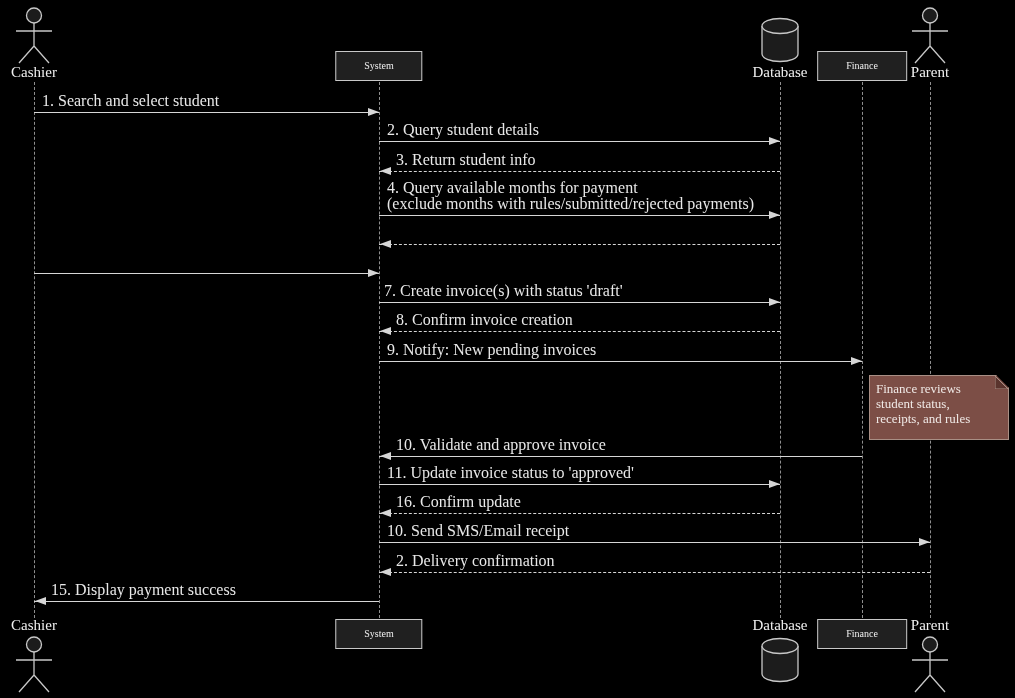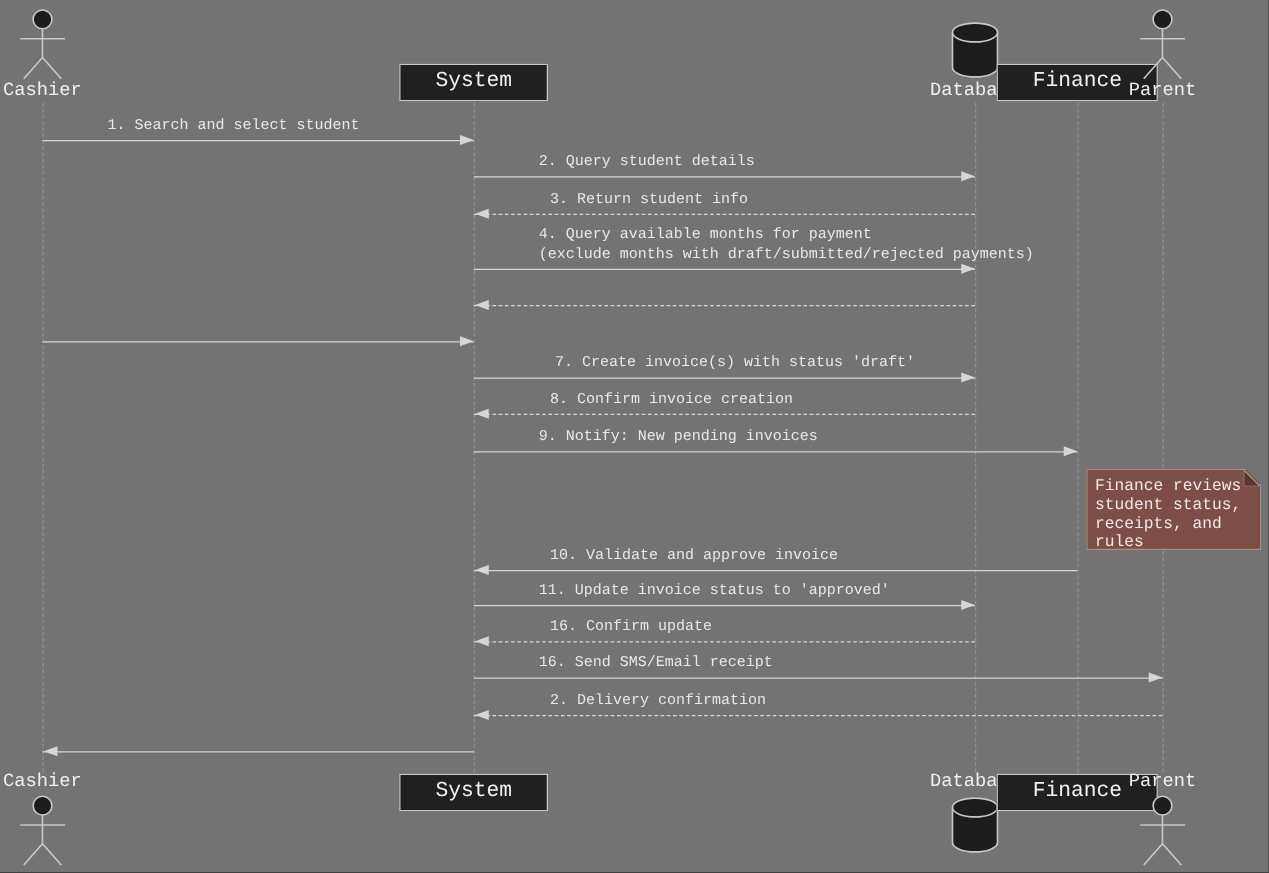--- a/index.html
+++ b/index.html
@@ -1,35 +1,35 @@
 <!DOCTYPE html>
 <html><head>
 <meta charset="utf-8">
 <style>
   html,body { margin:0; padding:0; background:#1c1c1c; }
   #stage {
     position:relative; width:1015px; height:698px; overflow:hidden;
-    background:#737373; font-family:Liberation Mono, monospace;
+    background:#000000; font-family:Liberation Serif, serif;
     color:#e6e6e6; -webkit-font-smoothing:antialiased;
   }
   .lifeline { position:absolute; width:0; border-left:1px dashed #8f8f8f; }
   .pbox {
     position:absolute; transform:translateX(-50%);
     background:#202020; border:1px solid #c8c8c8;
     height:28px; line-height:28px; padding:0 28px;
-    font-size:17px; color:#f0f0f0; white-space:nowrap;
+    font-size:10px; color:#f0f0f0; white-space:nowrap;
   }
   .plabel {
     position:absolute; width:160px; text-align:center;
     font-size:15px; color:#f0f0f0; line-height:17px; white-space:nowrap;
   }
   .picon { position:absolute; }
   .msg-label {
-    position:absolute; font-size:12px; line-height:15.5px;
-    color:#e8e8e8; white-space:nowrap;margin-left:44px;
+    position:absolute; font-size:16px; line-height:15.5px;
+    color:#e8e8e8; white-space:nowrap;
   }
   .msg-line { position:absolute; height:0; }
   .msg-line.solid  { border-top:1px solid #d6d6d6; }
   .msg-line.dashed { border-top:1px dashed #d6d6d6; }
   .arrow { position:absolute; width:0; height:0; border-top:4px solid transparent; border-bottom:4px solid transparent; }
   .arrow.right { border-left:11px solid #d6d6d6; }
   .arrow.left  { border-right:11px solid #d6d6d6; }
   #note {
     position:absolute; background:#7c4e46; border:1px solid #a98f85;
     clip-path:polygon(0 0, calc(100% - 13px) 0, 100% 13px, 100% 100%, 0 100%);
@@ -99,51 +99,52 @@
     <div class="arrow right" style="left: 368px; top: 108px;"></div>
     <div class="msg-label" style="left: 42px; top: 93px;">1. Search and select student</div>
     <div class="msg-line solid" style="left: 379px; top: 141px; width: 401px;"></div>
     <div class="arrow right" style="left: 769px; top: 137px;"></div>
     <div class="msg-label" style="left: 387px; top: 122px;">2. Query student details</div>
     <div class="msg-line dashed" style="left: 379px; top: 171px; width: 401px;"></div>
     <div class="arrow left" style="left: 380px; top: 167px;"></div>
     <div class="msg-label" style="left: 396px; top: 152px;">3. Return student info</div>
     <div class="msg-line solid" style="left: 379px; top: 215px; width: 401px;"></div>
     <div class="arrow right" style="left: 769px; top: 211px;"></div>
-    <div class="msg-label" style="left: 387px; top: 180px;">4. Query available months for payment<div>(exclude months with draft/submitted/rejected payments)</div></div>
+    <div class="msg-label" style="left: 387px; top: 180px;">4. Query available months for payment<div>(exclude months with rules/submitted/rejected payments)</div></div>
     <div class="msg-line dashed" style="left: 379px; top: 244px; width: 401px;"></div>
     <div class="arrow left" style="left: 380px; top: 240px;"></div>
     <div class="msg-line solid" style="left: 34px; top: 273px; width: 345px;"></div>
     <div class="arrow right" style="left: 368px; top: 269px;"></div>
     <div class="msg-line solid" style="left: 379px; top: 302px; width: 401px;"></div>
     <div class="arrow right" style="left: 769px; top: 298px;"></div>
-    <div class="msg-label" style="left: 400px; top: 283px; text-align: right;">7. Create invoice(s) with status 'draft'</div>
+    <div class="msg-label" style="left: 384px; top: 283px; text-align: right;">7. Create invoice(s) with status 'draft'</div>
     <div class="msg-line dashed" style="left: 379px; top: 331px; width: 401px;"></div>
     <div class="arrow left" style="left: 380px; top: 327px;"></div>
     <div class="msg-label" style="left: 396px; top: 312px;">8. Confirm invoice creation</div>
     <div class="msg-line solid" style="left: 379px; top: 361px; width: 483px;"></div>
     <div class="arrow right" style="left: 851px; top: 357px;"></div>
     <div class="msg-label" style="left: 387px; top: 342px;">9. Notify: New pending invoices</div>
     <div class="msg-line solid" style="left: 379px; top: 456px; width: 483px;"></div>
     <div class="arrow left" style="left: 380px; top: 452px;"></div>
     <div class="msg-label" style="left: 396px; top: 437px;">10. Validate and approve invoice</div>
     <div class="msg-line solid" style="left: 379px; top: 484px; width: 401px;"></div>
     <div class="arrow right" style="left: 769px; top: 480px;"></div>
     <div class="msg-label" style="left: 387px; top: 465px;">11. Update invoice status to 'approved'</div>
     <div class="msg-line dashed" style="left: 379px; top: 513px; width: 401px;"></div>
     <div class="arrow left" style="left: 380px; top: 509px;"></div>
     <div class="msg-label" style="left: 396px; top: 494px;">16. Confirm update</div>
     <div class="msg-line solid" style="left: 379px; top: 542px; width: 551px;"></div>
     <div class="arrow right" style="left: 919px; top: 538px;"></div>
-    <div class="msg-label" style="left: 387px; top: 523px;">16. Send SMS/Email receipt</div>
+    <div class="msg-label" style="left: 387px; top: 523px;">10. Send SMS/Email receipt</div>
     <div class="msg-line dashed" style="left: 379px; top: 572px; width: 551px;"></div>
     <div class="arrow left" style="left: 380px; top: 568px;"></div>
     <div class="msg-label" style="left: 396px; top: 553px;">2. Delivery confirmation</div>
     <div class="msg-line solid" style="left: 34px; top: 601px; width: 345px;"></div>
     <div class="arrow left" style="left: 35px; top: 597px;"></div>
+    <div class="msg-label" style="left: 51px; top: 582px;">15. Display payment success</div>
     <div id="note" style="left: 869px; top: 375px; width: 140px; height: 65px;">
     <svg class="fold" width="13" height="13">
       <path d="M0,0 L13,13 L0,13 Z"></path>
     </svg>
     <div class="note-text">
       <div>Finance reviews</div>
       <div>student status,</div>
       <div>receipts, and rules</div>
     </div>
   </div>

